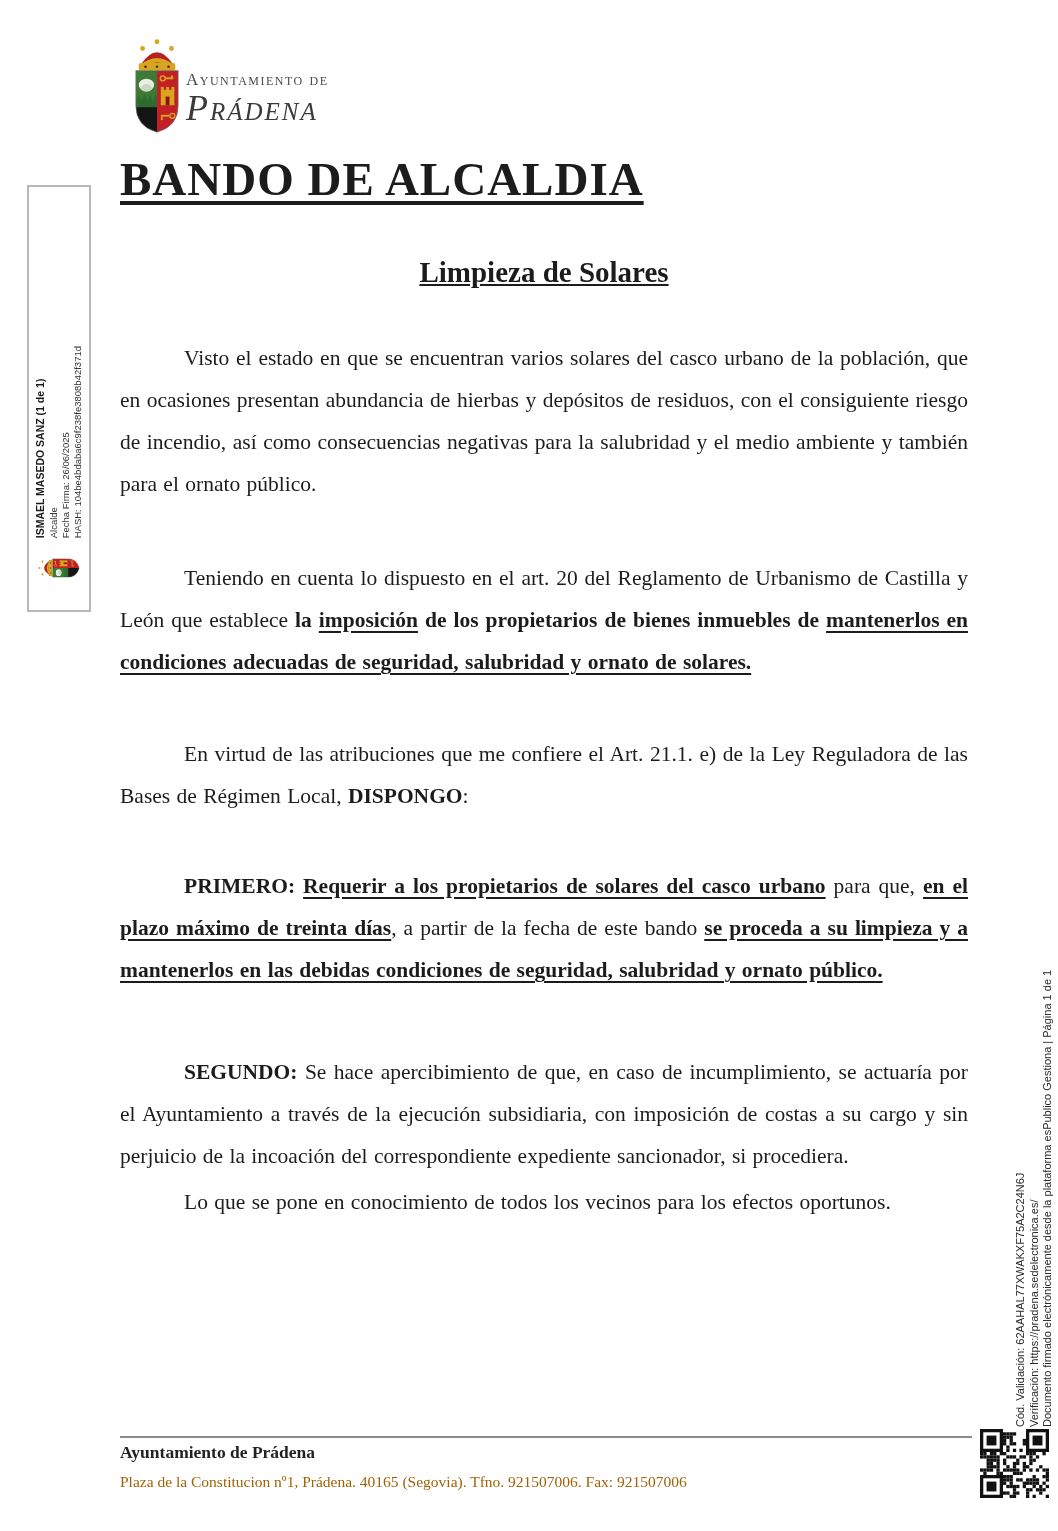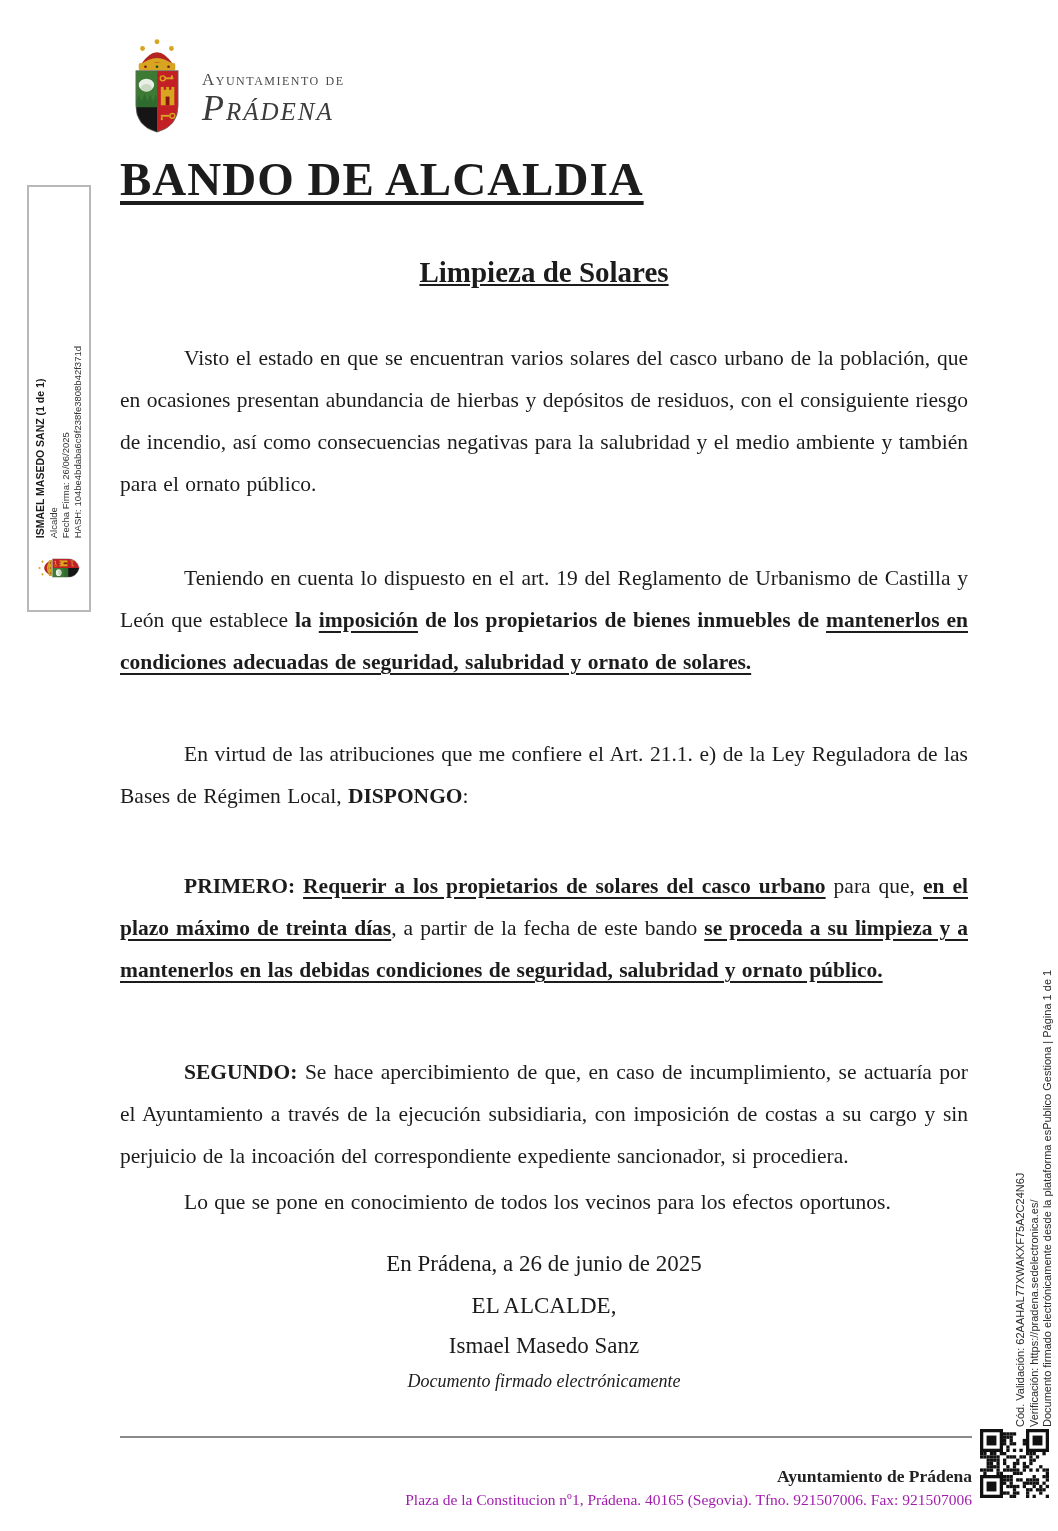--- a/index.html
+++ b/index.html
@@ -4,21 +4,21 @@
 <style>
   * { margin:0; padding:0; box-sizing:border-box; }
   html,body { background:#e8e8e8; }
   .page {
     position:relative; width:1058px; height:1531px; margin:0 auto;
     background:#ffffff; overflow:hidden;
     font-family:"Liberation Serif", serif; color:#1c1c1c;
   }
 
   
-  .header { position:absolute; left:128px; top:36px; display:flex; align-items:center; gap:16px; }
+  .header { position:absolute; left:128px; top:36px; display:flex; align-items:center; }
   .header .arms { width:58px; height:100px; }
   .org-lines { display:flex; flex-direction:column; justify-content:center; padding-top:26px; }
   .org-prefix { font-variant:small-caps; font-size:17px; letter-spacing:1.5px; color:#4a4a4a; }
   .org-name { font-variant:small-caps; font-size:36px; letter-spacing:2px; color:#3b3b3b; line-height:1.05;font-style:italic; }
 
   
   .title-wrap { position:absolute; left:120px; top:152px; width:848px; }
   .doc-title {
     font-size:47px; font-weight:bold; letter-spacing:1px; display:inline-block;
     text-decoration:underline; text-decoration-thickness:4px; text-underline-offset:6px;
@@ -39,24 +39,24 @@
 
   .closing { text-align:center; }
   .closing .place-date { font-size:23px; margin-top:8px; margin-bottom:16px; }
   .closing .signer-role { font-size:23px; margin-bottom:14px; }
   .closing .signer-name { font-size:23px; margin-bottom:12px; }
   .closing .signed-note { font-size:18px; font-style:italic; }
 
   
   .footer {
     position:absolute; left:120px; top:1436px; width:852px;
-    border-top:2px solid #8a8a8a; padding-top:28px; text-align:right;
+    border-top:2px solid #8a8a8a; padding-top:4px; text-align:left;
   }
   .footer .org { font-size:17.5px; font-weight:bold; color:#222; }
-  .footer .address { font-size:15.5px; margin-top:4px; color:#a21caf; }
+  .footer .address { font-size:15.5px; margin-top:10px; color:#a16207; }
 
   
   .sig-box {
     position:absolute; left:27px; top:185px; width:64px; height:427px;
     border:2px solid #b8b8b8; background:#fff;
     display:flex; flex-direction:column; align-items:center; justify-content:flex-end;
     padding-bottom:22px; gap:10px;
   }
   .sig-vtext {
     writing-mode:vertical-rl; transform:rotate(180deg);
@@ -196,32 +196,26 @@
 
   <div class="title-wrap">
     <h1 class="doc-title">BANDO DE ALCALDIA</h1>
   </div>
   <div class="subtitle-wrap">
     <h2 class="doc-subtitle">Limpieza de Solares</h2>
   </div>
 
   <div class="body-col">
     <p class="p1"><span>Visto el estado en que se encuentran varios solares del casco urbano de la población, que en ocasiones presentan abundancia de hierbas y depósitos de residuos, con el consiguiente riesgo de incendio, así como consecuencias negativas para la salubridad y el medio ambiente y también para el ornato público.</span></p>
-    <p class="p2"><span>Teniendo en cuenta lo dispuesto en el art. 19 del Reglamento de Urbanismo de Castilla y León que establece </span><span class="b">la </span><span class="b u">imposición</span><span class="b"> de los propietarios de bienes inmuebles de </span><span class="b u">mantenerlos en condiciones adecuadas de seguridad, salubridad y ornato de solares.</span></p>
+    <p class="p2"><span>Teniendo en cuenta lo dispuesto en el art. 20 del Reglamento de Urbanismo de Castilla y León que establece </span><span class="b">la </span><span class="b u">imposición</span><span class="b"> de los propietarios de bienes inmuebles de </span><span class="b u">mantenerlos en condiciones adecuadas de seguridad, salubridad y ornato de solares.</span></p>
     <p class="p3"><span>En virtud de las atribuciones que me confiere el Art. 21.1. e) de la Ley Reguladora de las Bases de Régimen Local, </span><span class="b">DISPONGO</span><span>:</span></p>
     <p class="p4"><span class="b">PRIMERO: </span><span class="b u">Requerir a los propietarios de solares del casco urbano</span><span> para que, </span><span class="b u">en el plazo máximo de treinta días</span><span>, a partir de la fecha de este bando </span><span class="b u">se proceda a su limpieza y a mantenerlos en las debidas condiciones de seguridad, salubridad y ornato público.</span></p>
     <p class="p5"><span class="b">SEGUNDO: </span><span>Se hace apercibimiento de que, en caso de incumplimiento, se actuaría por el Ayuntamiento a través de la ejecución subsidiaria, con imposición de costas a su cargo y sin perjuicio de la incoación del correspondiente expediente sancionador, si procediera.</span></p>
     <p class="p6"><span>Lo que se pone en conocimiento de todos los vecinos para los efectos oportunos.</span></p>
 
-    <div class="closing">
-      <div class="place-date">En Prádena, a 26 de junio de 2025</div>
-      <div class="signer-role">EL ALCALDE,</div>
-      <div class="signer-name">Ismael Masedo Sanz</div>
-      <div class="signed-note">Documento firmado electrónicamente</div>
-    </div>
   </div>
 
   <div class="vmargin">
     <div>Cód. Validación: 62AAHAL77XWAKXF75A2C24N6J</div>
     <div>Verificación: https://pradena.sedelectronica.es/</div>
     <div>Documento firmado electrónicamente desde la plataforma esPublico Gestiona | Página 1 de 1</div>
   </div>
 
   <div class="footer">
     <div class="org">Ayuntamiento de Prádena</div>

